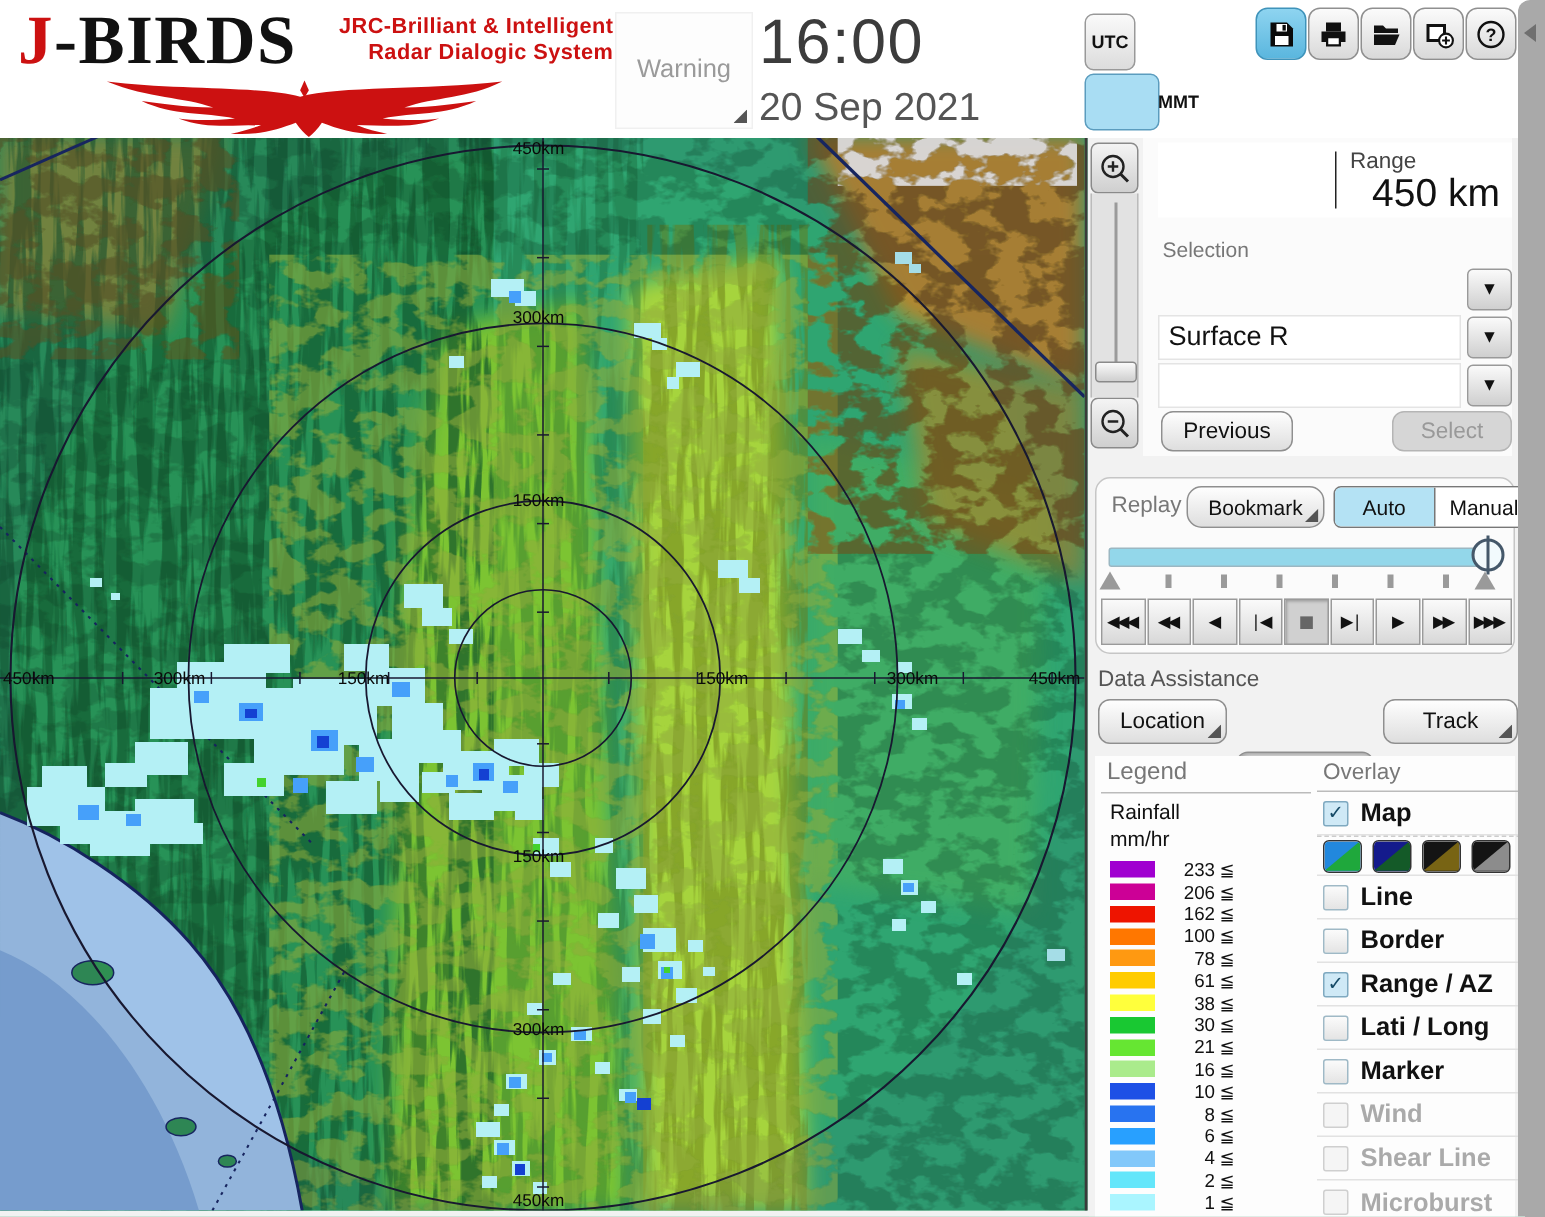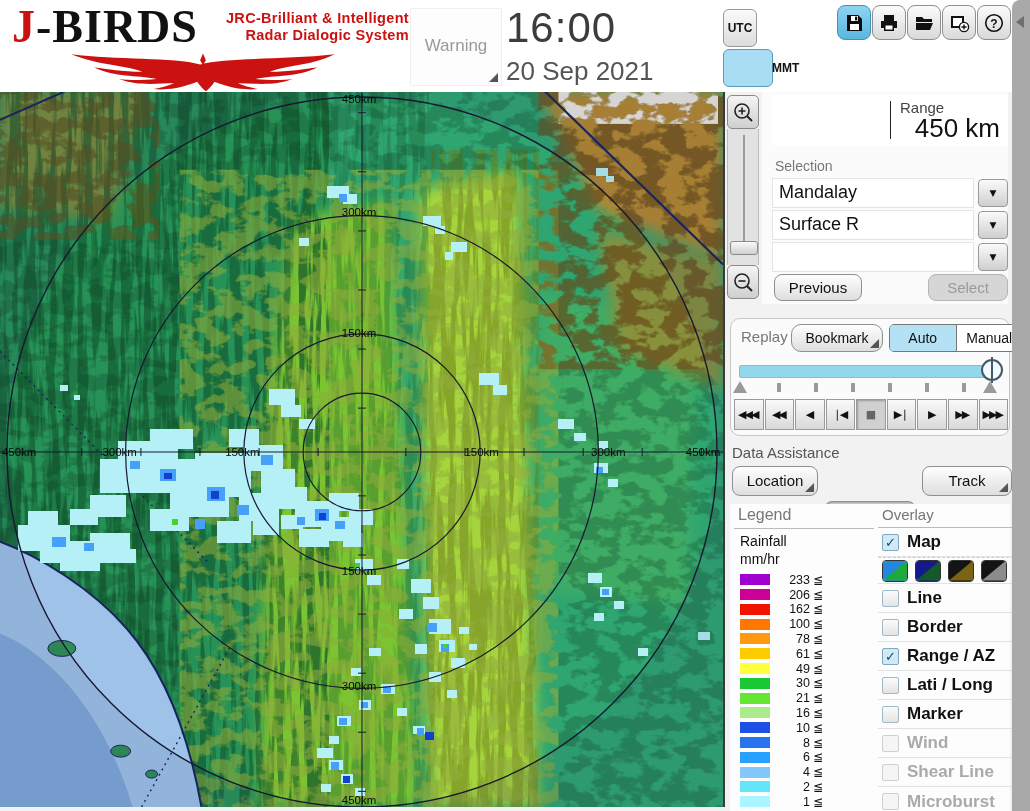--- a/index.html
+++ b/index.html
@@ -471,21 +471,20 @@
 
     <div class="range-box">
       <div class="range-div"></div>
       <div class="range-label">Range</div>
       <div class="range-value">450 km</div>
     </div>
 
     <div class="sel-label">Selection</div>
 
     <div class="sel-row" style="top:86px;">
-      <div class="sel-value">Mandalay</div>
       <div class="sel-arrow">▼</div>
     </div>
     <div class="sel-row" style="top:118px;">
       <div class="sel-value">Surface R</div>
       <div class="sel-arrow">▼</div>
     </div>
     <div class="sel-row" style="top:150px;">
       <div class="sel-value"></div>
       <div class="sel-arrow">▼</div>
     </div>
@@ -564,21 +563,21 @@
               <span class="lg-val">78</span>
               <span class="lg-le">≦</span>
             </div>
           <div class="lg-row">
               <span class="lg-sw" style="background-color: rgb(255, 204, 0);"></span>
               <span class="lg-val">61</span>
               <span class="lg-le">≦</span>
             </div>
           <div class="lg-row">
               <span class="lg-sw" style="background-color: rgb(255, 255, 60);"></span>
-              <span class="lg-val">49</span>
+              <span class="lg-val">38</span>
               <span class="lg-le">≦</span>
             </div>
           <div class="lg-row">
               <span class="lg-sw" style="background-color: rgb(25, 200, 50);"></span>
               <span class="lg-val">30</span>
               <span class="lg-le">≦</span>
             </div>
           <div class="lg-row">
               <span class="lg-sw" style="background-color: rgb(102, 230, 50);"></span>
               <span class="lg-val">21</span>

